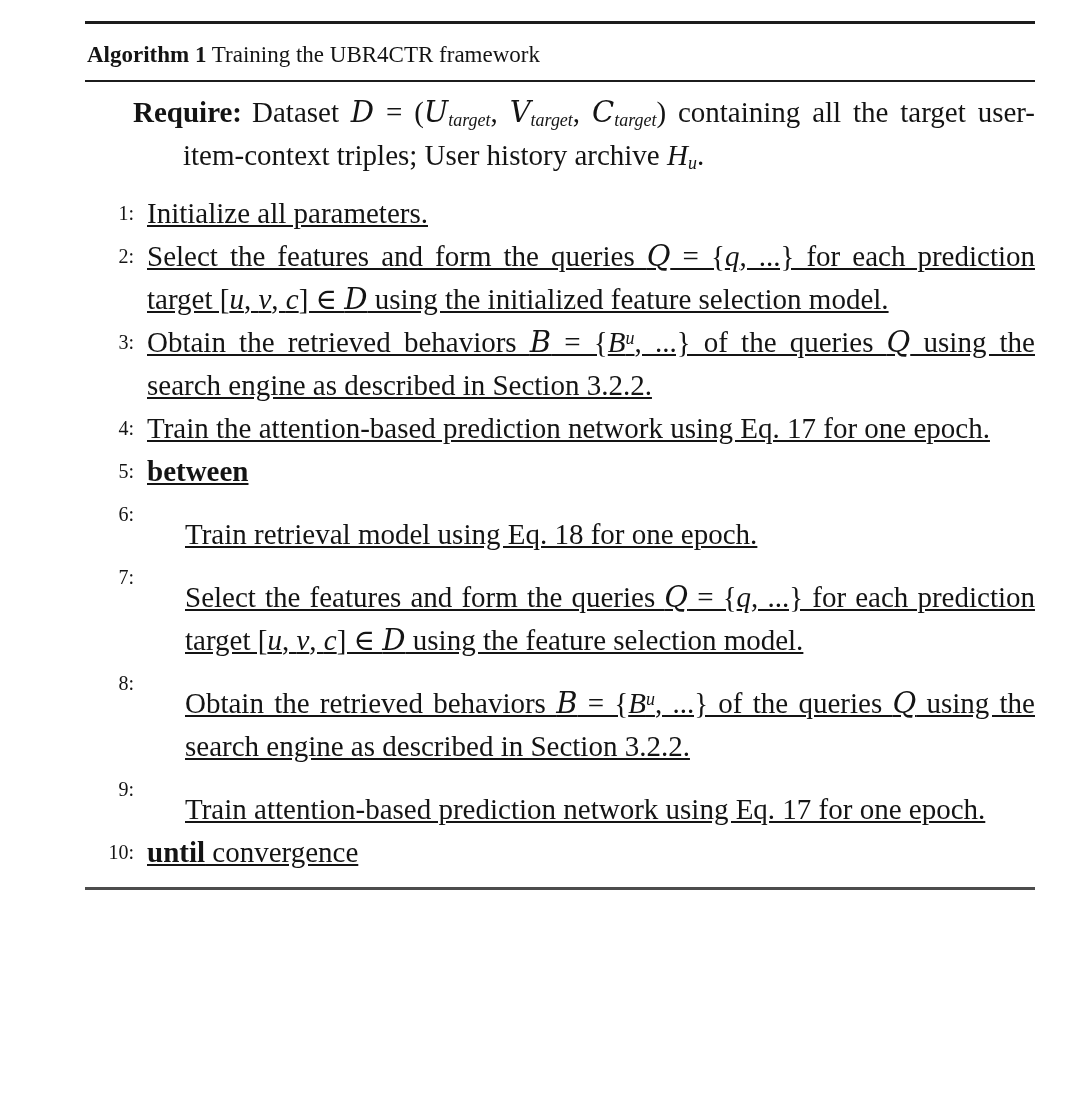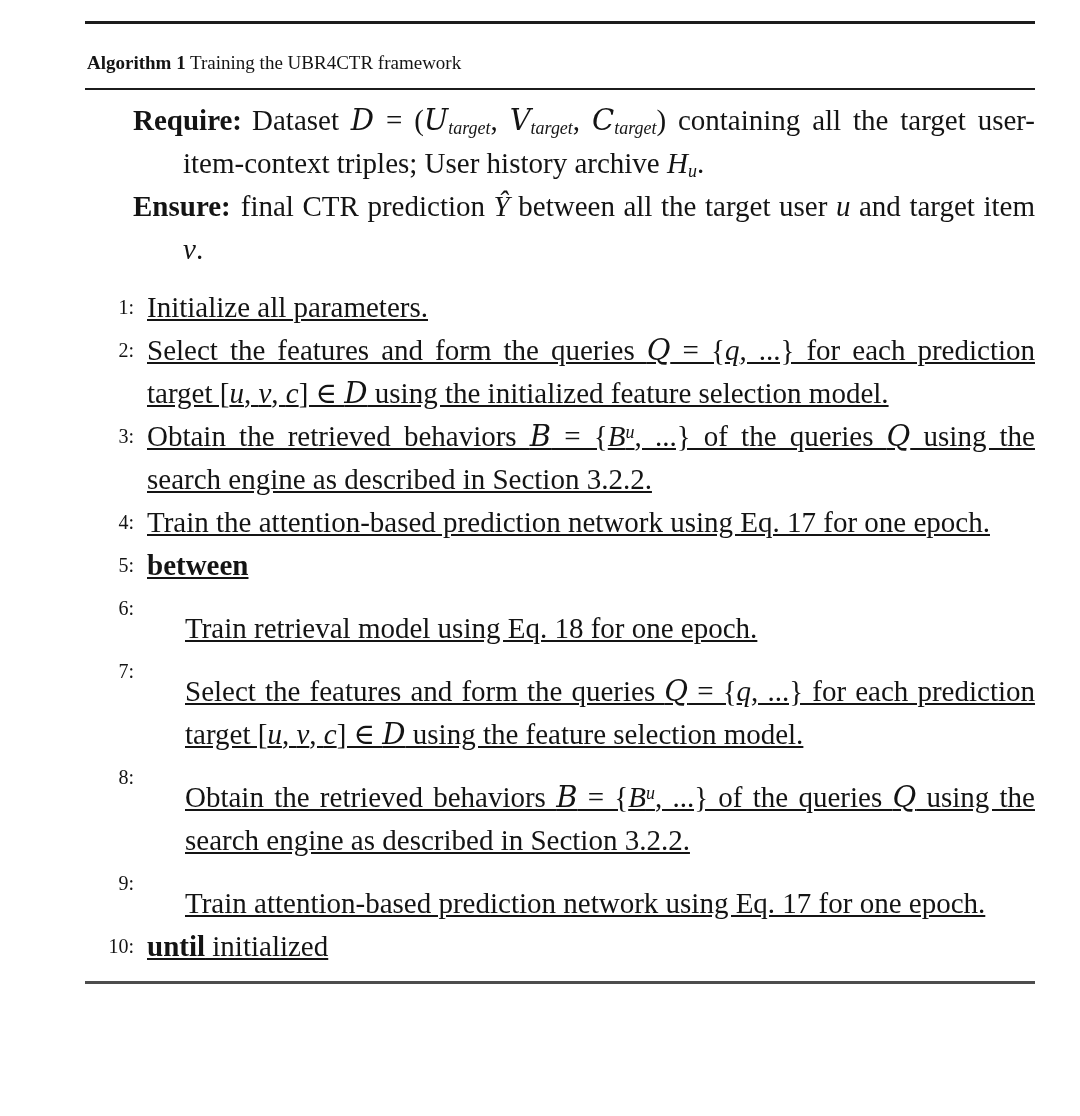--- a/index.html
+++ b/index.html
@@ -24,23 +24,23 @@
   }
   .rule {
     width: 100%;
     background: #1c1c1c;
   }
   .rule-top { height: 3px; }
   .rule-mid { height: 2px; }
   .rule-bottom { height: 3px; background: #4d4d4d; margin-top: 13px; }
 
   .algo-title {
-    font-size: 19px;
+    font-size: 23px;
     line-height: 43px;
-    padding: 17px 0 4px 2px;
+    padding: 9px 0 4px 2px;
   }
   .b { font-weight: bold; }
   .i { font-style: italic; }
   .cal { font-style: italic; font-family: "DejaVu Serif", serif; }
   sub, sup {
     font-style: italic;
     font-size: 0.62em;
     line-height: 0;
   }
   sub { vertical-align: -0.25em; }
@@ -96,23 +96,20 @@
     </div>
 
     <div class="rule rule-mid"></div>
 
     <div class="algo-body">
 
       <div class="kw-line">
         <span class="kw-label">Require:</span><span><span>Dataset </span><span class="cal">D</span><span> = (</span><span class="cal">U</span><sub>target</sub><span>, </span><span class="cal">V</span><sub>target</sub><span>, </span><span class="cal">C</span><sub>target</sub><span>) containing all the target user-item-context triples; User history archive </span><span class="i">H</span><sub>u</sub><span>.</span></span>
       </div>
 
-      <div class="kw-line">
-        <span class="kw-label">Ensure:</span><span><span>final CTR prediction </span><span class="i">Ŷ</span><span> between all the target user </span><span class="i">u</span><span> and target item </span><span class="i">v</span><span>.</span></span>
-      </div>
 
       <div class="steps">
           <div class="step">
             <span class="step-num">1:</span>
             <span class="step-text"><span>Initialize all parameters.</span></span>
           </div>
           <div class="step">
             <span class="step-num">2:</span>
             <span class="step-text"><span>Select the features and form the queries </span><span class="cal">Q</span><span> = {</span><span class="i">q</span><span>, ...} for each prediction target [</span><span class="i">u</span><span>, </span><span class="i">v</span><span>, </span><span class="i">c</span><span>] ∈ </span><span class="cal">D</span><span> using the initialized feature selection model.</span></span>
           </div>
@@ -139,21 +136,21 @@
           <div class="step">
             <span class="step-num">8:</span>
             <span class="step-text ind"><span>Obtain the retrieved behaviors </span><span class="cal">B</span><span> = {</span><span class="i">B</span><sup>u</sup><span>, ...} of the queries </span><span class="cal">Q</span><span> using the search engine as described in Section 3.2.2.</span></span>
           </div>
           <div class="step">
             <span class="step-num">9:</span>
             <span class="step-text ind"><span>Train attention-based prediction network using Eq. 17 for one epoch.</span></span>
           </div>
           <div class="step">
             <span class="step-num">10:</span>
-            <span class="step-text"><span class="b">until</span><span> initialized</span></span>
+            <span class="step-text"><span class="b">until</span><span> convergence</span></span>
           </div>
         </div>
 
     </div>
 
     <div class="rule rule-bottom"></div>
 
   </div>
 </div>
 

